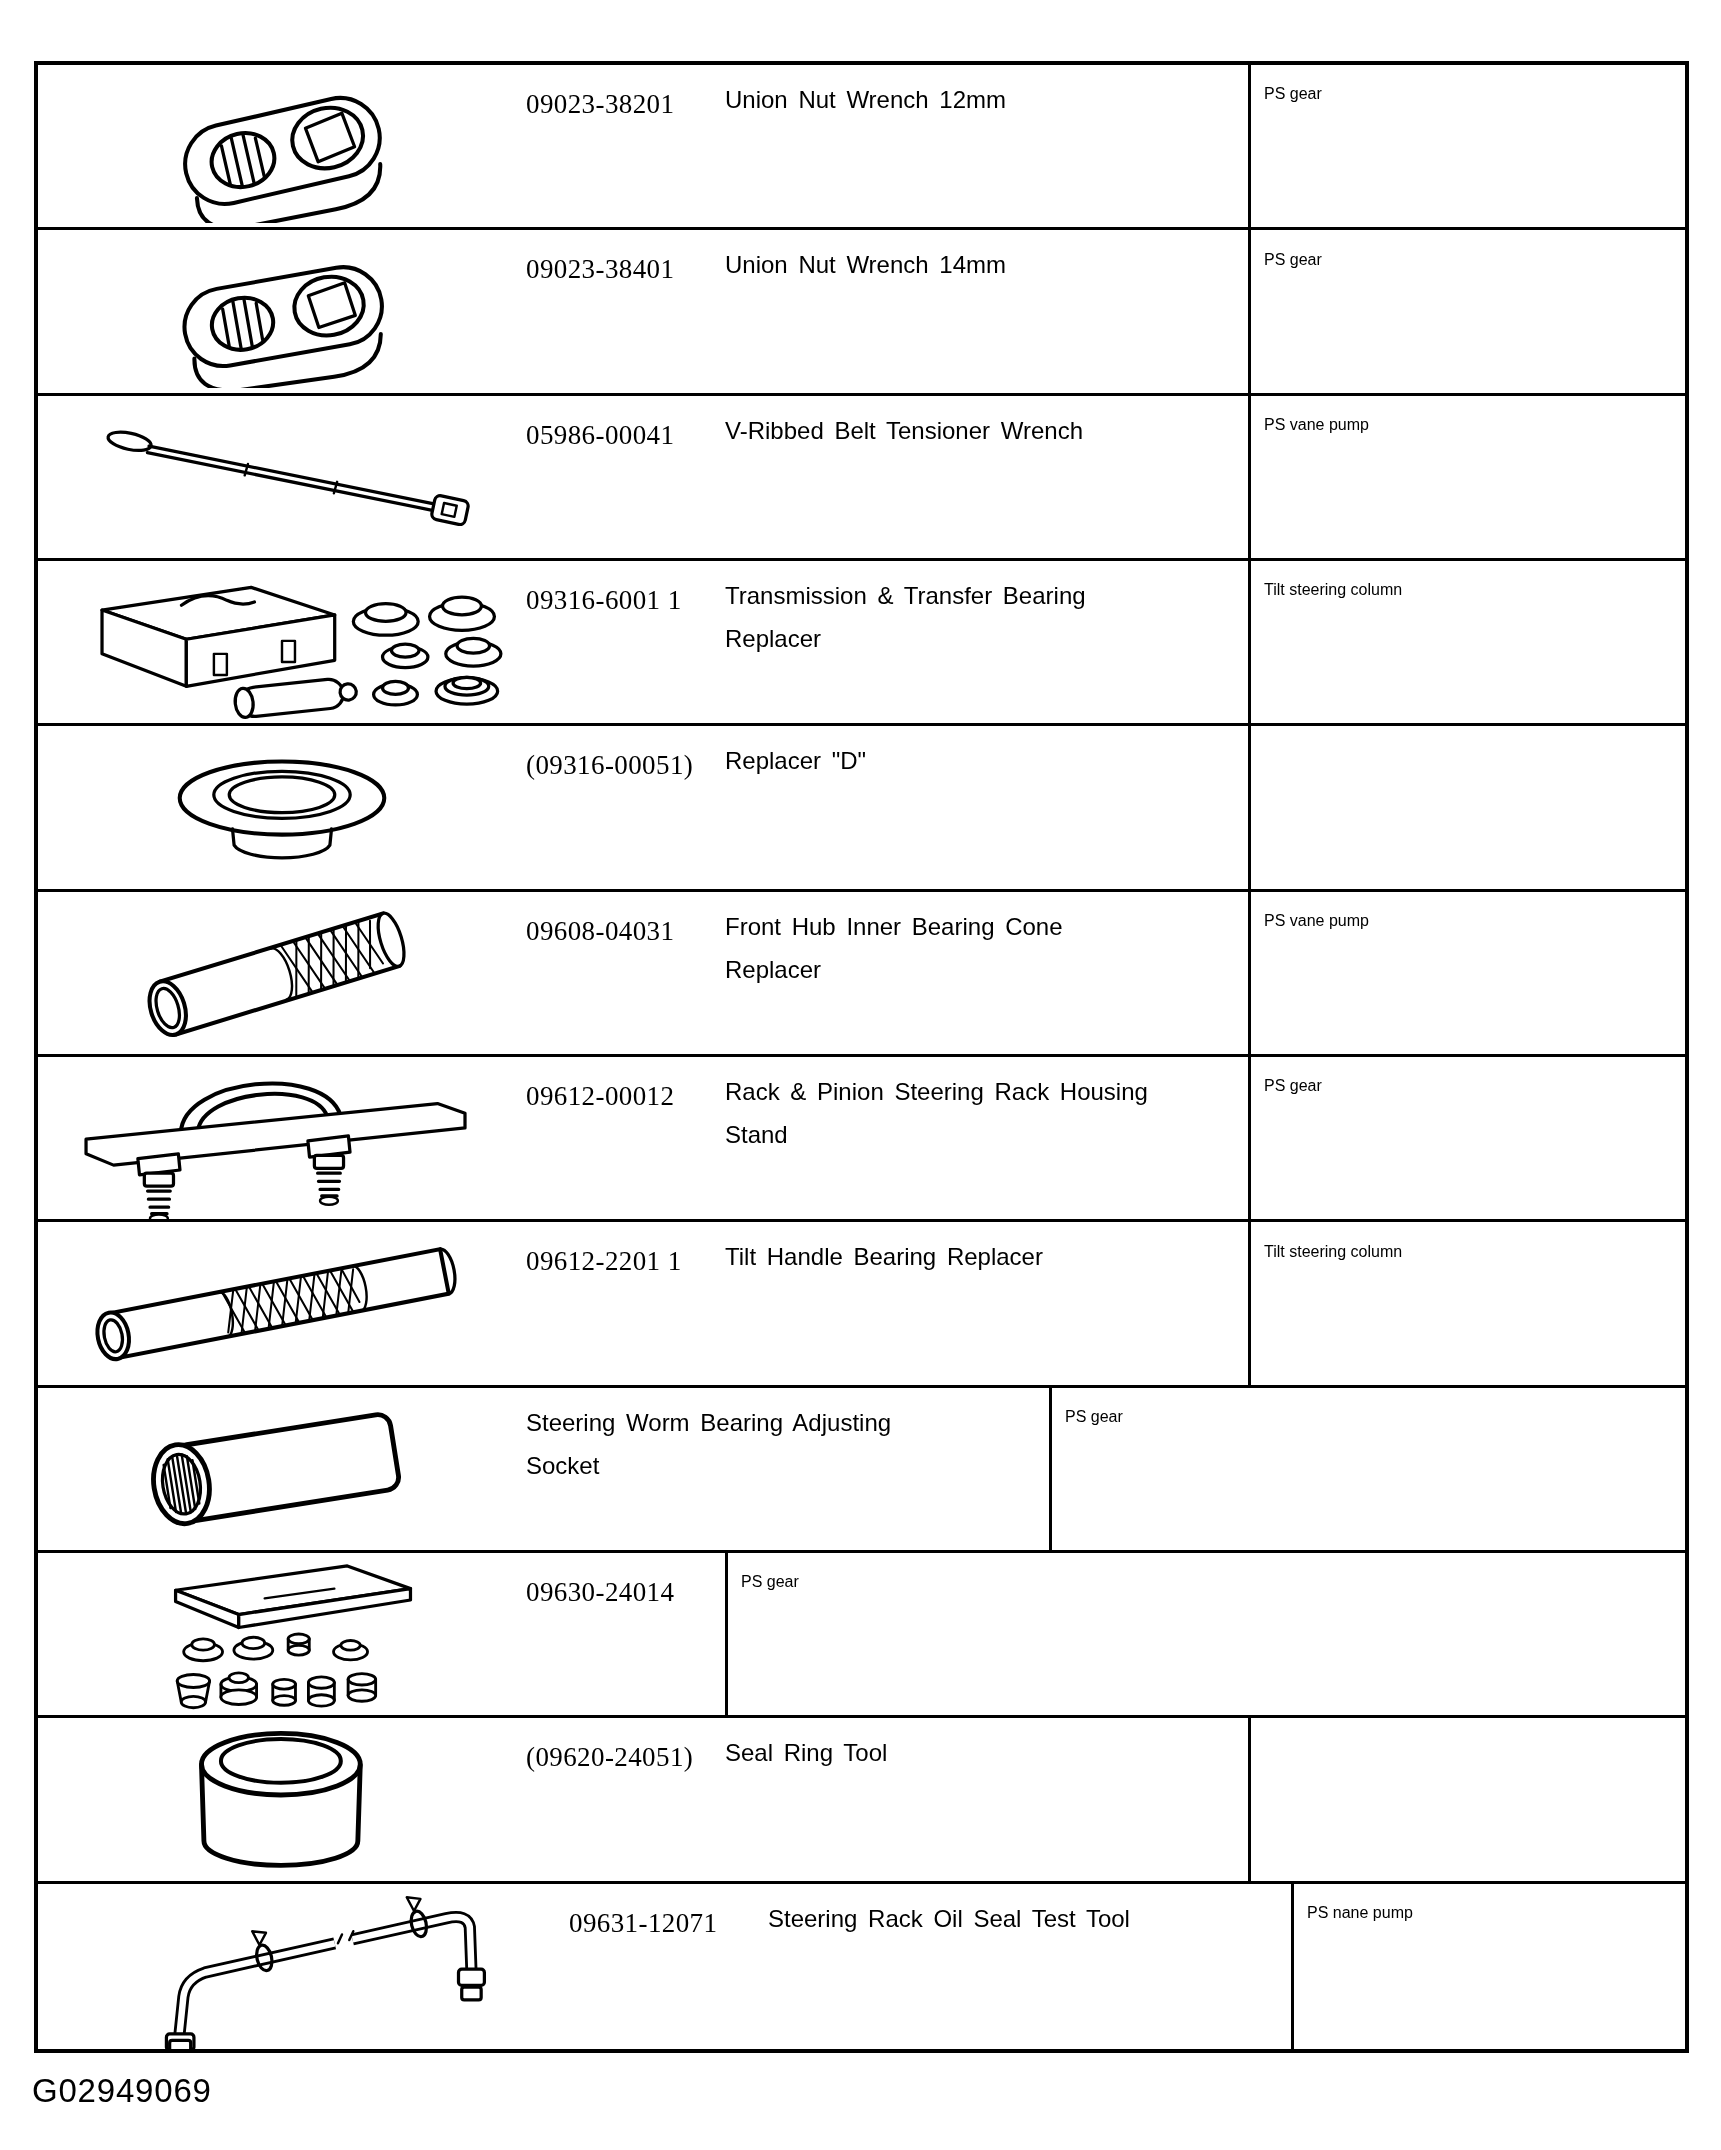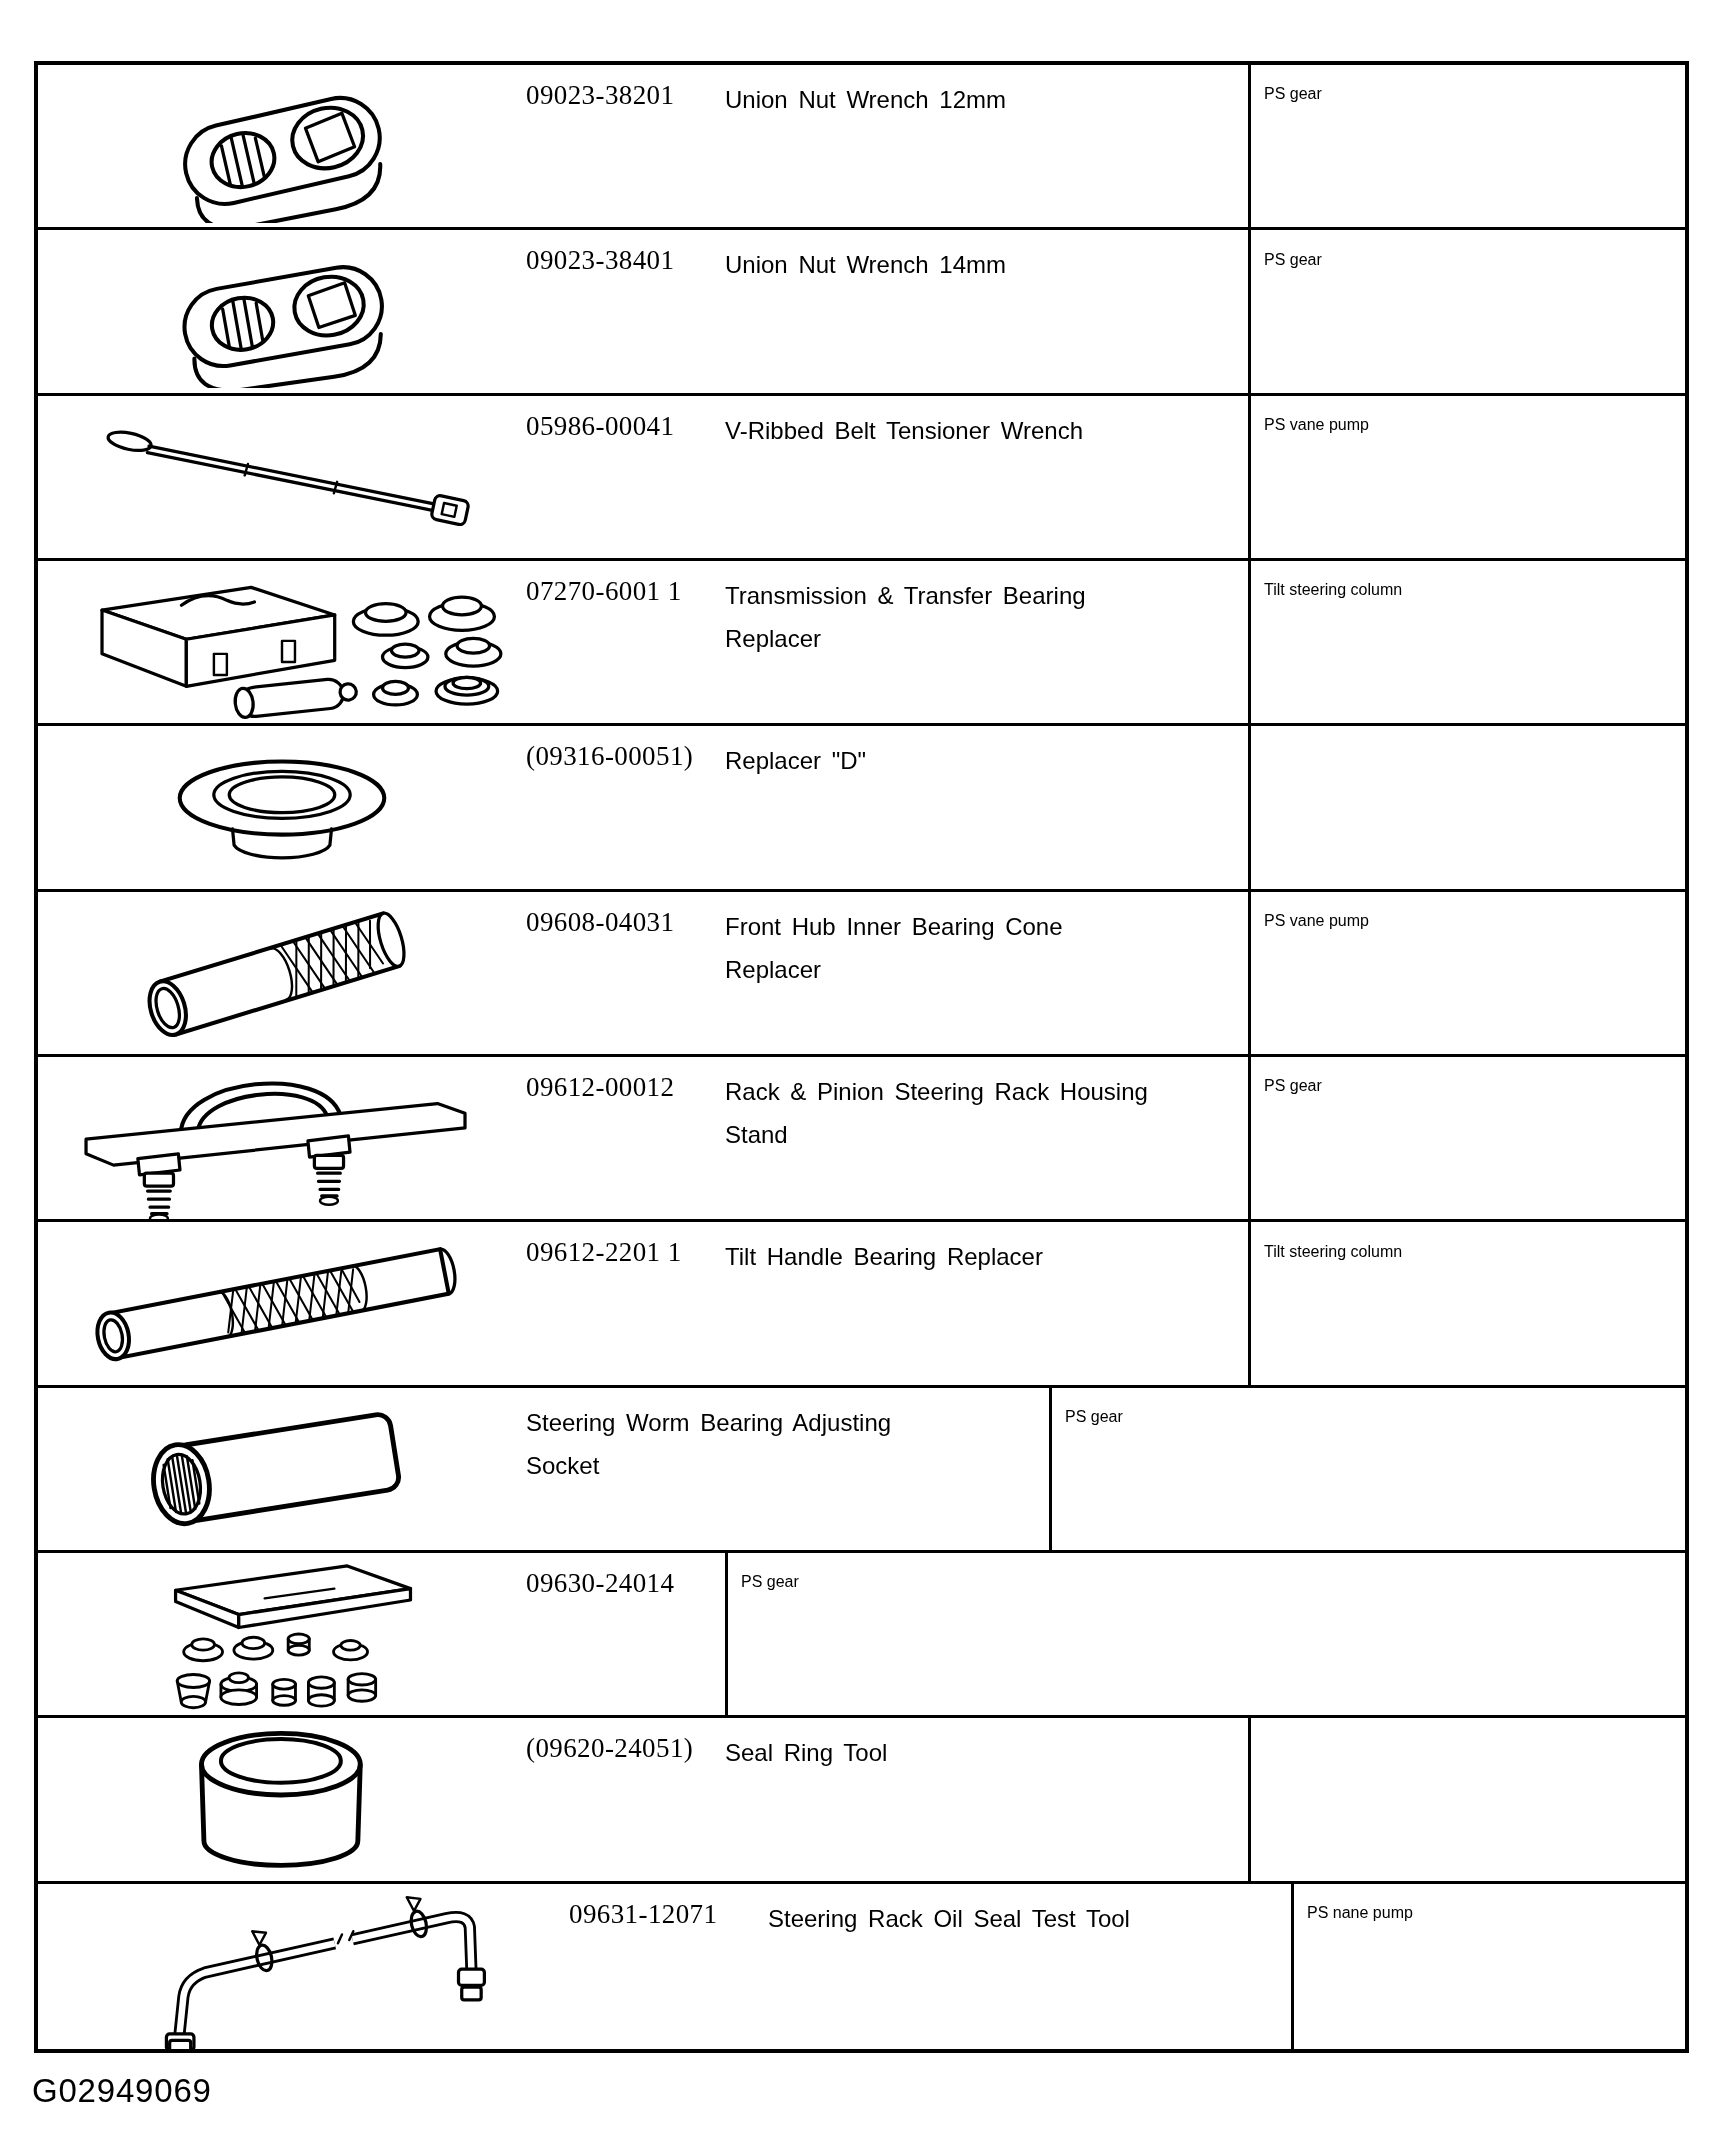--- a/index.html
+++ b/index.html
@@ -4,21 +4,21 @@
 <style>
   html,body{margin:0;padding:0;background:#fff;}
   .page{position:relative;width:1722px;height:2151px;background:#fff;overflow:hidden;
         font-family:"Liberation Sans",sans-serif;color:#000;}
   .sst-table{position:absolute;left:34px;top:61px;width:1655px;height:1992px;
              border:4.9px solid #000;box-sizing:border-box;
              display:grid;grid-template-rows:repeat(12,1fr);background:#fff;}
   .row{display:flex;border-bottom:3.2px solid #000;box-sizing:border-box;overflow:hidden;}
   .row:last-child{border-bottom:none;margin-left:43px;}
   .c-illus{width:488px;flex:0 0 488px;display:flex;align-items:center;justify-content:center;overflow:hidden;}
-  .c-num{width:199px;flex:0 0 199px;padding-top:15px;box-sizing:border-box;
+  .c-num{width:199px;flex:0 0 199px;padding-top:24px;box-sizing:border-box;
          font-family:"Liberation Serif",serif;font-size:27px;letter-spacing:0.4px;white-space:nowrap;}
   .c-desc{width:523px;flex:0 0 523px;padding-top:13px;box-sizing:border-box;}
   .c-desc .desc{max-width:434px;font-size:24px;line-height:43px;word-spacing:4px;}
   .c-usage{flex:1;border-left:3.2px solid #000;padding:11.3px 6.5px 0 13px;box-sizing:border-box;
            font-size:16px;line-height:36px;}
   .figcode{position:absolute;left:32px;top:2072px;font-size:33px;font-weight:normal;letter-spacing:0.8px;}
   svg{display:block;}
   .ln{stroke:#000;fill:none;stroke-linecap:round;stroke-linejoin:round;}
   .wf{fill:#fff;stroke:#000;stroke-linejoin:round;}
 </style>
@@ -112,21 +112,21 @@
             <ellipse class="wf" cx="516" cy="112" rx="34" ry="15"></ellipse>
               <ellipse class="wf" cx="516" cy="102" rx="20" ry="9"></ellipse>
             <ellipse class="wf" cx="420" cy="162" rx="27" ry="13"></ellipse>
               <ellipse class="wf" cx="420" cy="154" rx="16" ry="8"></ellipse>
             <ellipse class="wf" cx="508" cy="158" rx="38" ry="16"></ellipse>
               <ellipse class="wf" cx="508" cy="152" rx="27" ry="11"></ellipse>
               <ellipse class="wf" cx="508" cy="148" rx="17" ry="7"></ellipse>
           </g>
         </svg>
       </div>
-      <div class="c-num">07270-6001 1</div>
+      <div class="c-num">09316-6001 1</div>
       <div class="c-desc">
           <div class="desc">Transmission &amp; Transfer Bearing Replacer</div>
         </div>
       <div class="c-usage">Tilt steering column</div>
     </div>
 
     <div class="row">
       <div class="c-illus">
         <svg width="268" height="138" viewBox="0 0 330 170">
           <ellipse class="wf" cx="165" cy="74" rx="126" ry="45" stroke-width="5"></ellipse>

